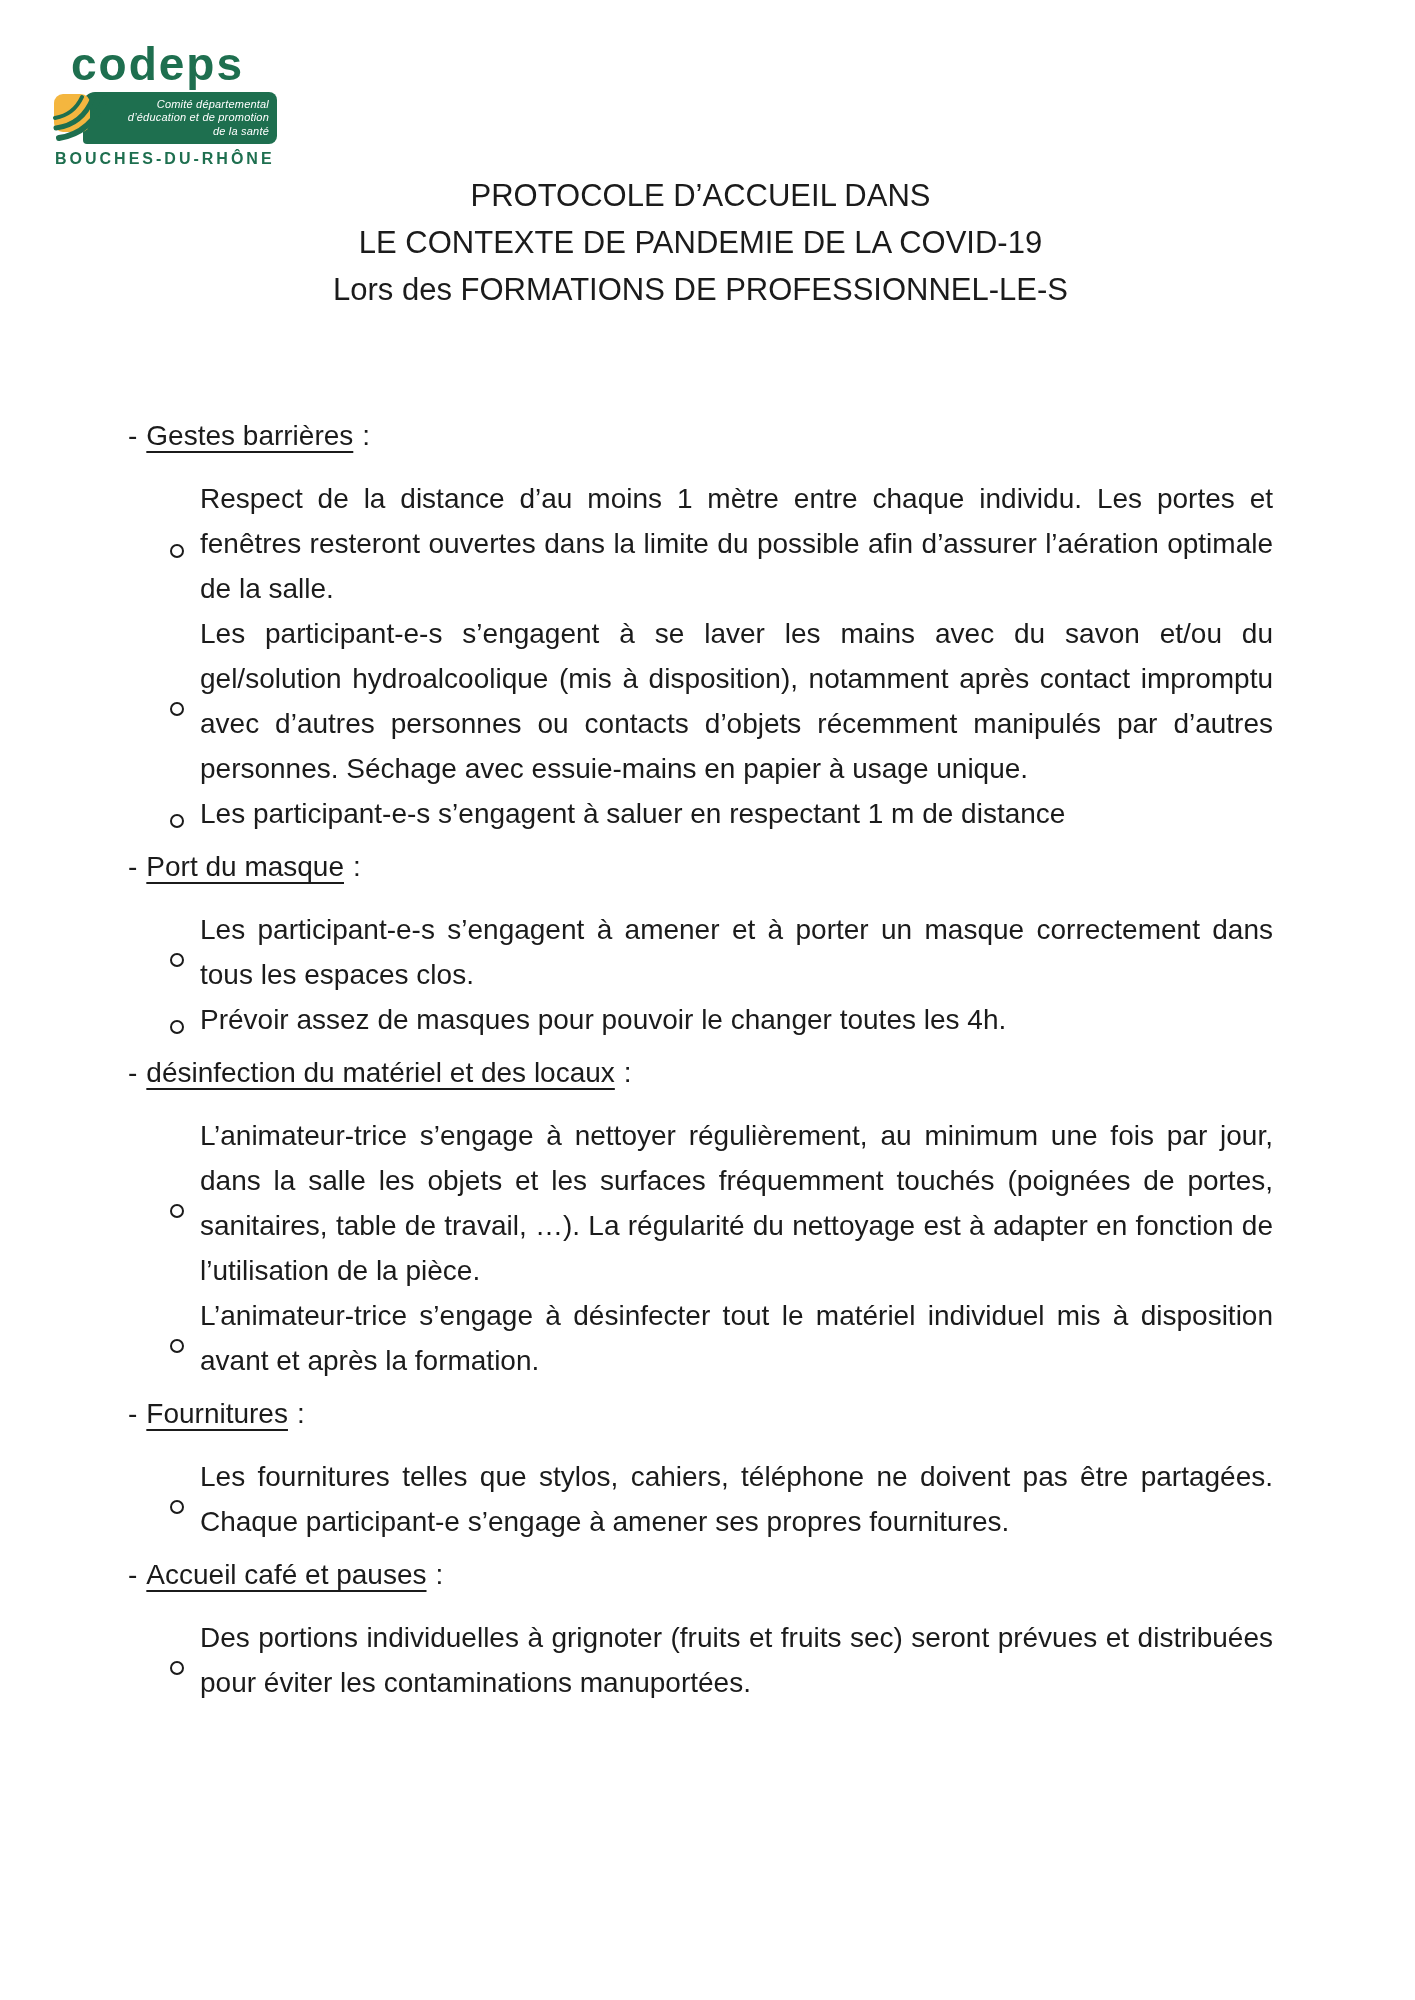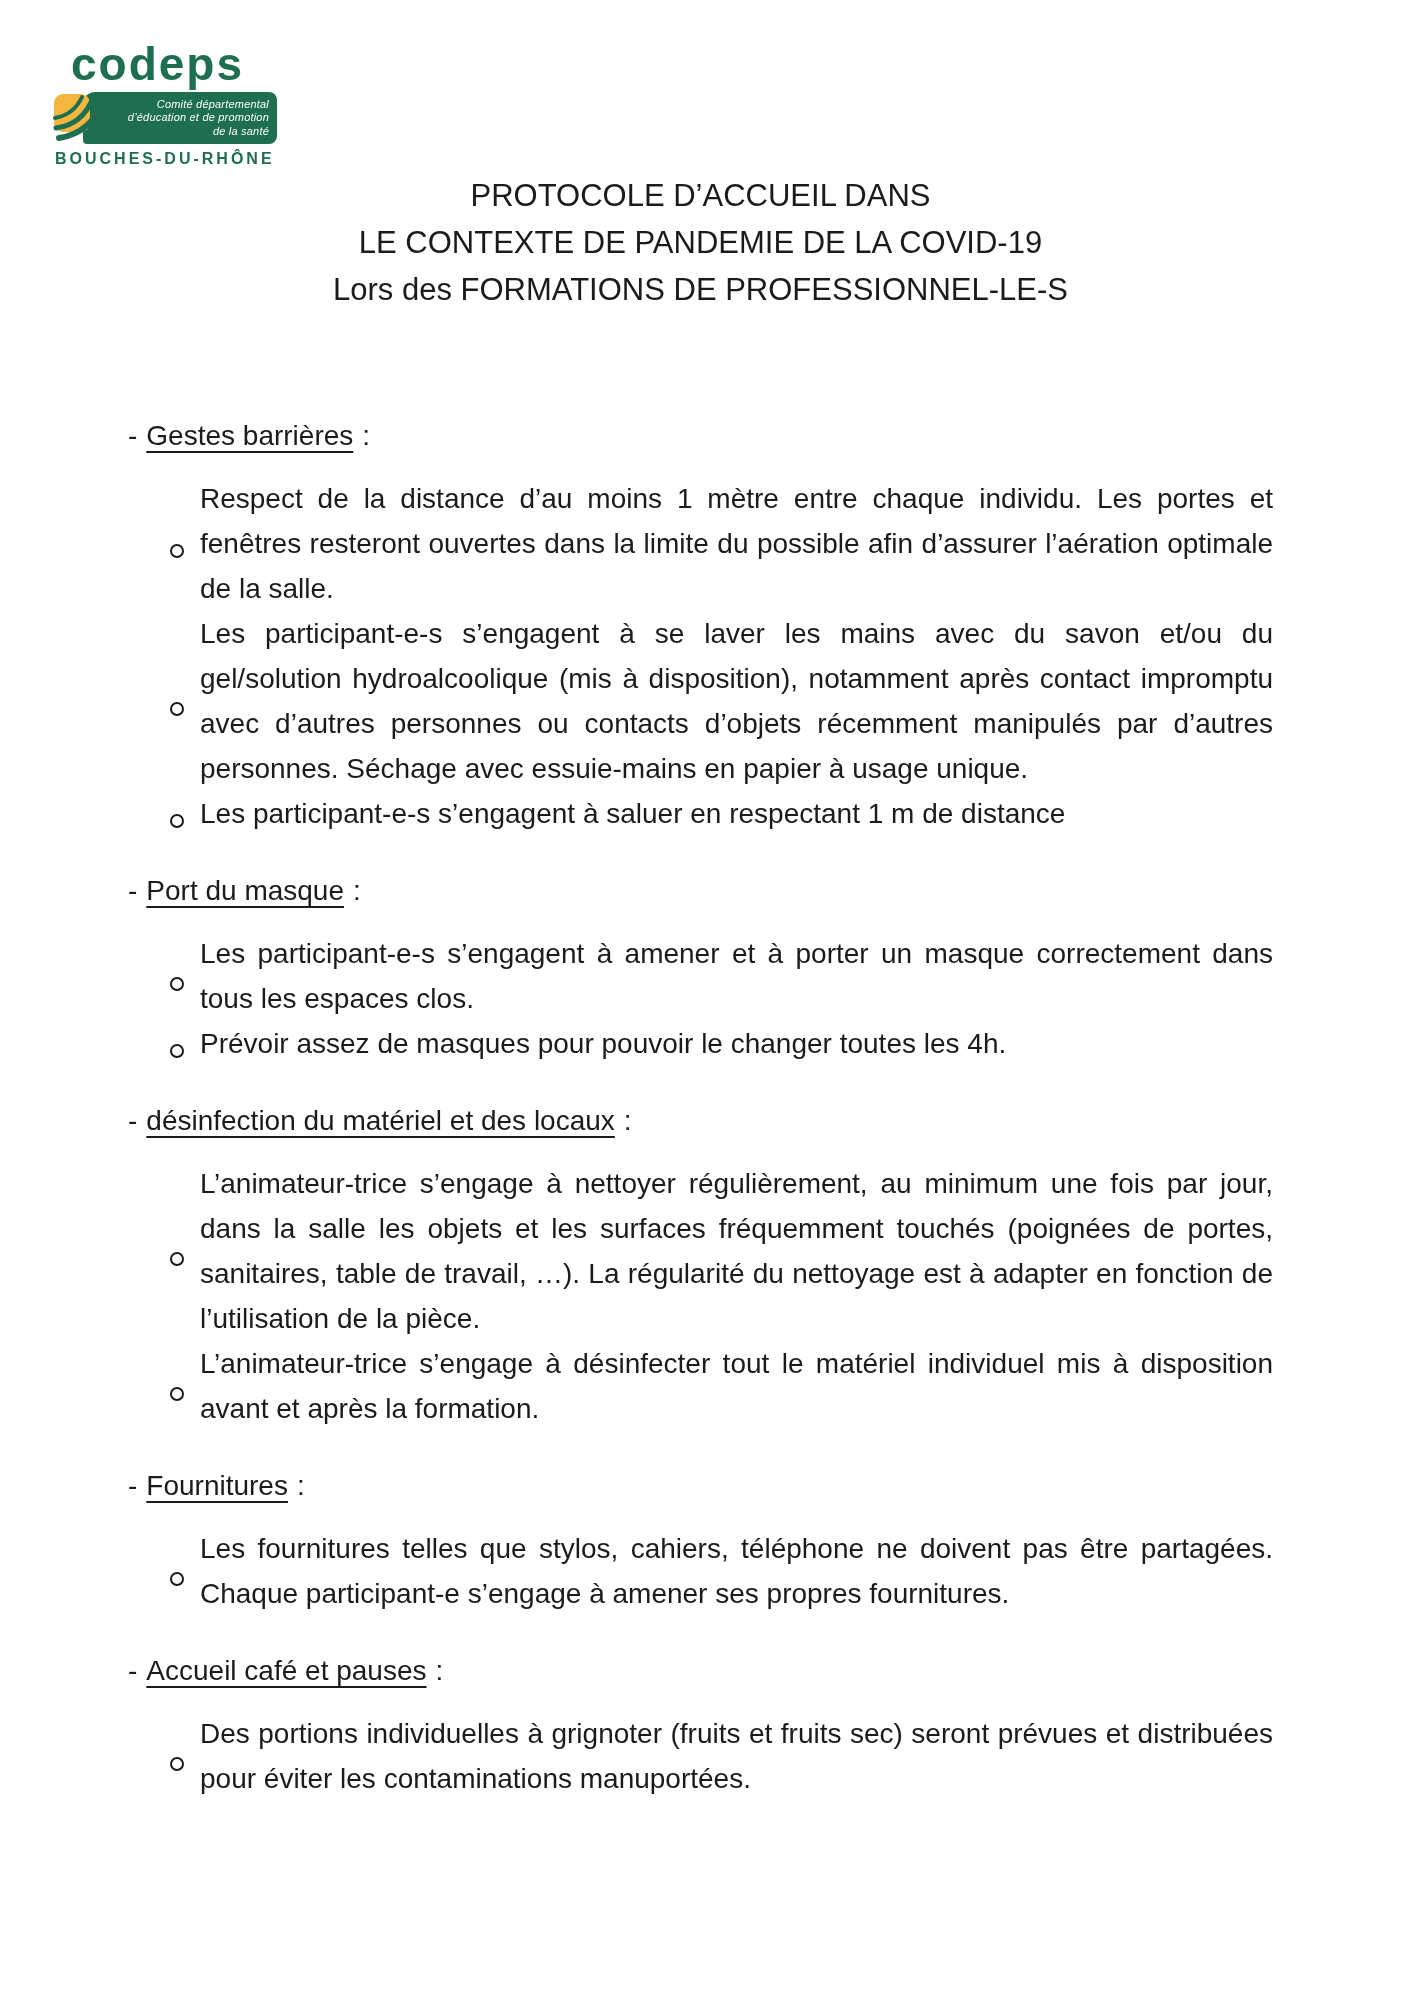--- a/index.html
+++ b/index.html
@@ -44,21 +44,21 @@
   }
 
   
   .content { position:absolute; left:128px; top:172px; width:1145px; }
 
   .title { text-align:center; font-size:31px; line-height:47px; }
   .title .t-bold { font-weight:400; }
   .title .t-reg  { font-weight:400; }
 
   .sections { margin-top:100px; }
-  .section { margin-top:32px; }
+  .section { margin-top:8px; }
   .section:first-child { margin-top:16px; }
 
   .sec-h { font-size:28px; font-weight:400; line-height:45px; margin-bottom:18px; }
   .sec-h .dash { margin-right:9px; }
   .sec-h .sec-label {
     text-decoration:underline;
     text-decoration-thickness:2px;
     text-underline-offset:6px;
   }
   .sec-h .colon { margin-left:9px; }

